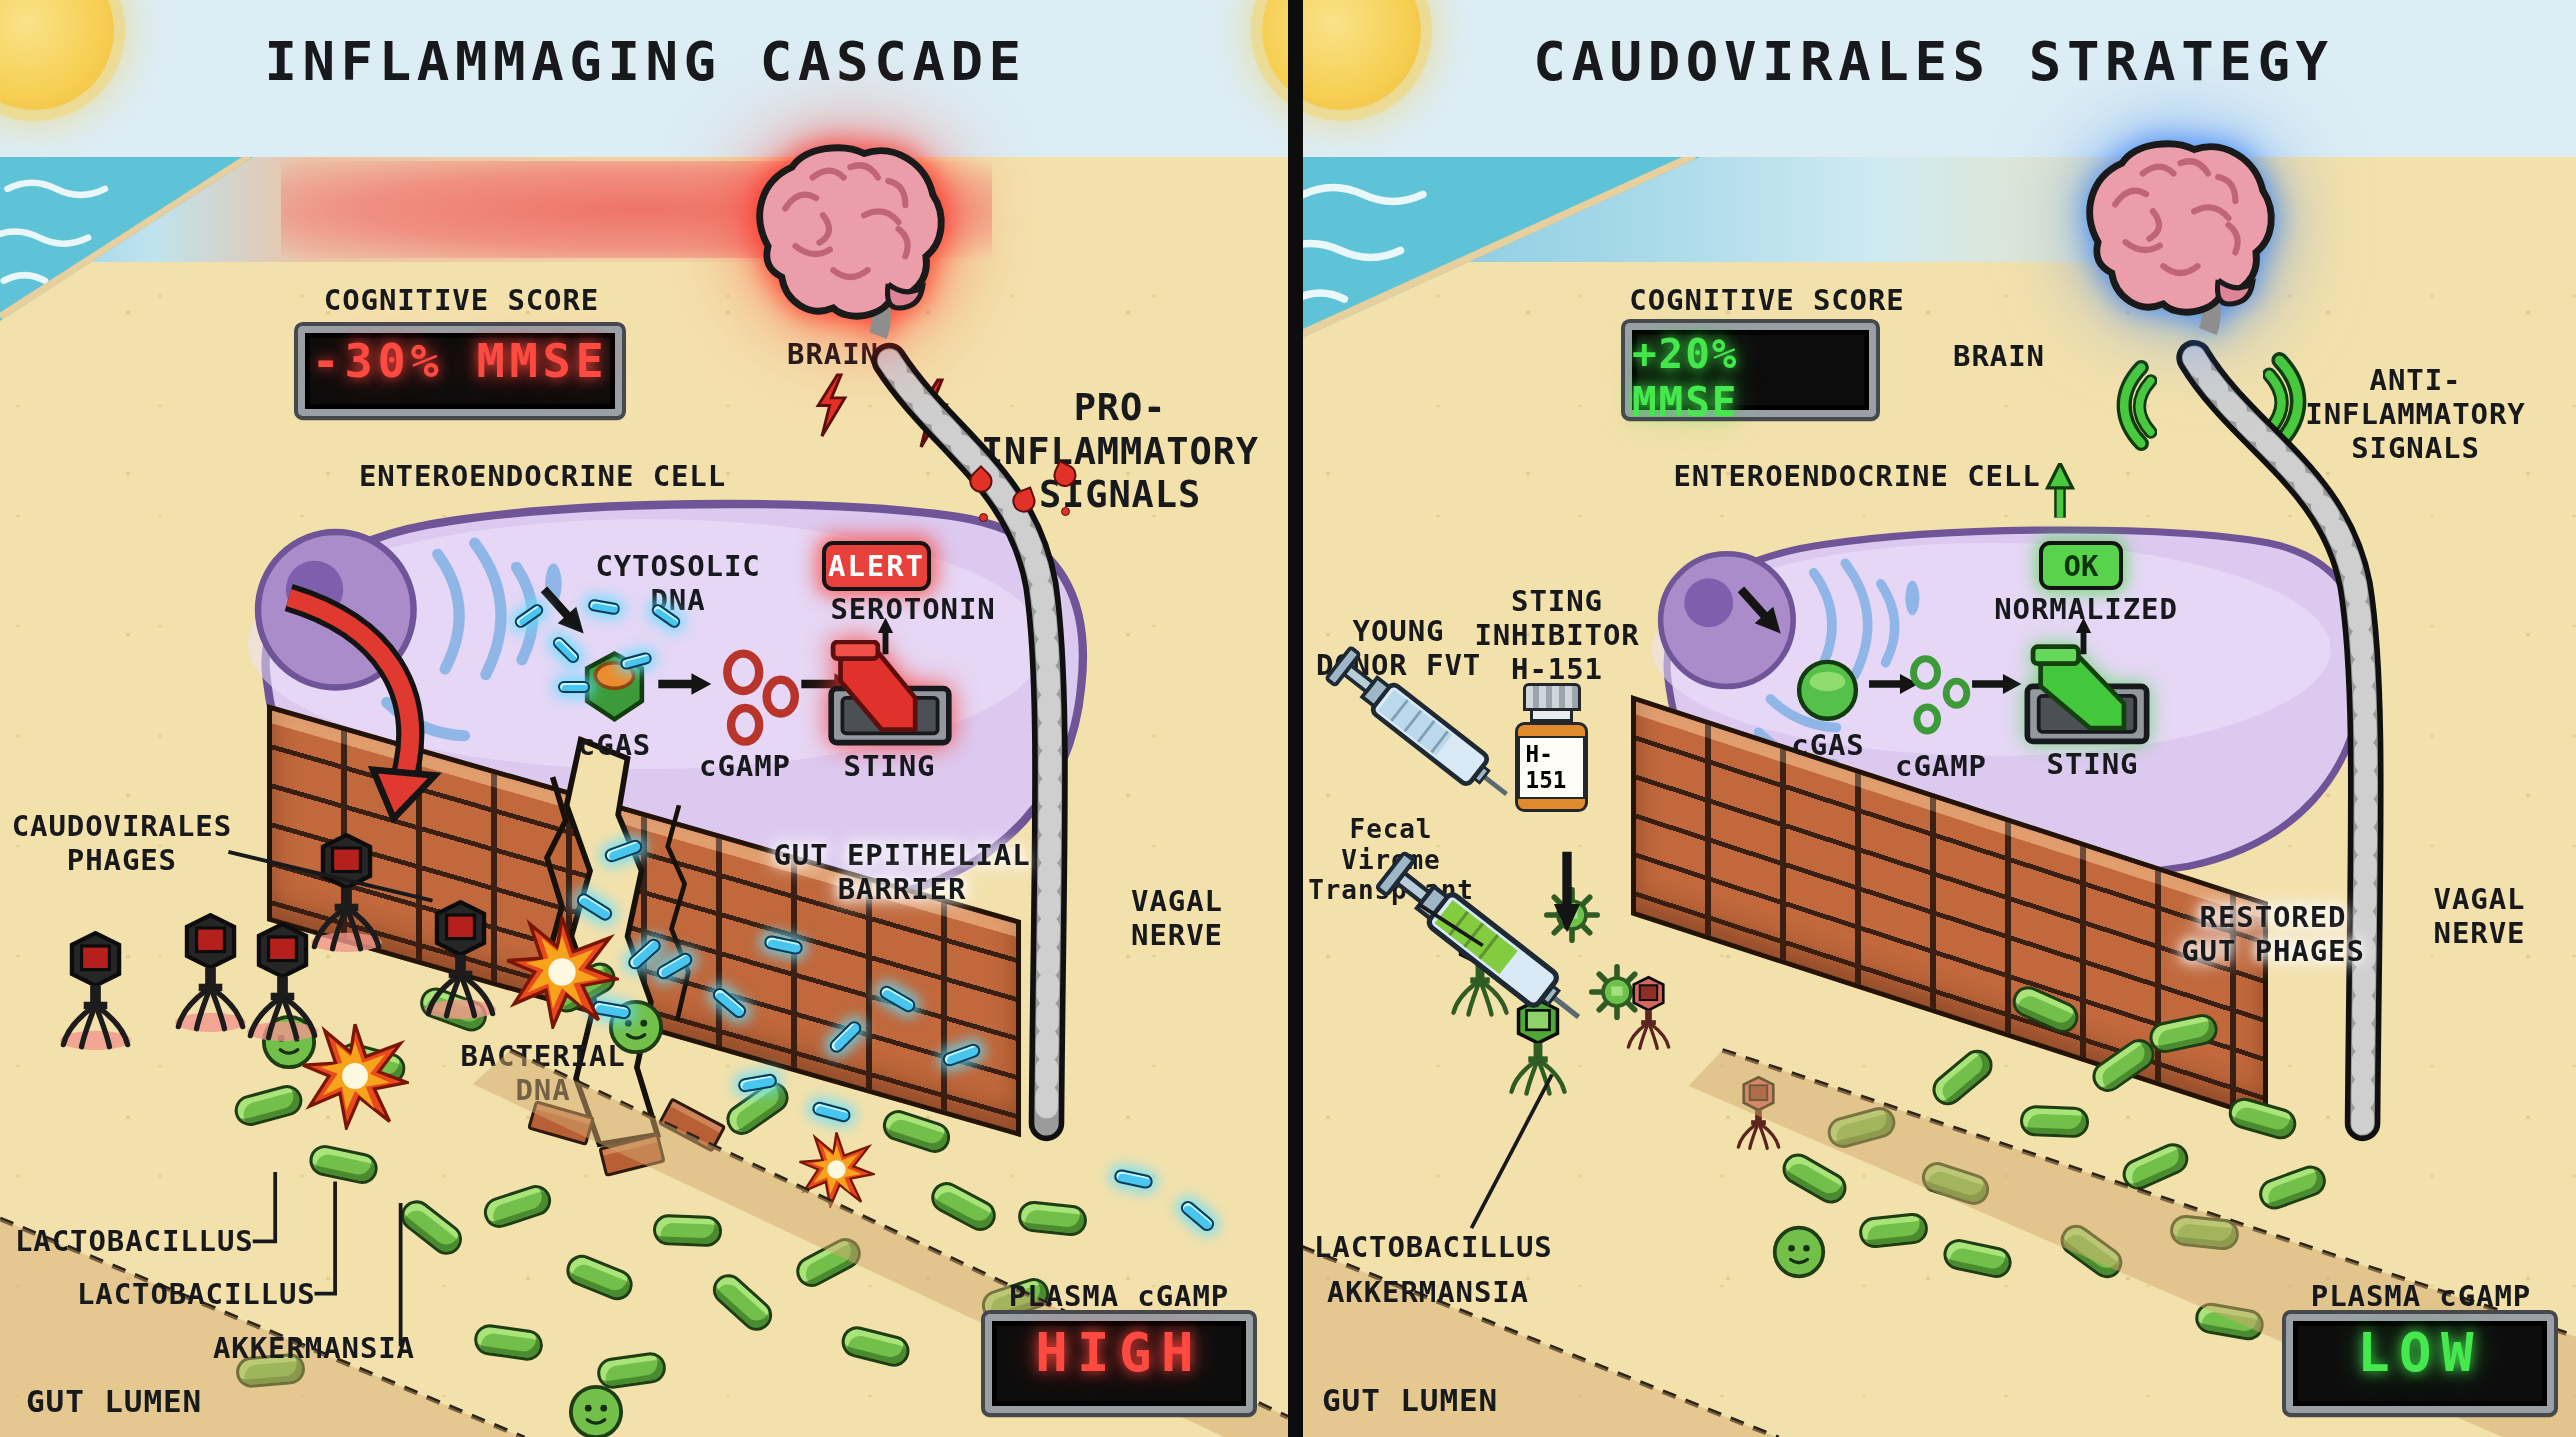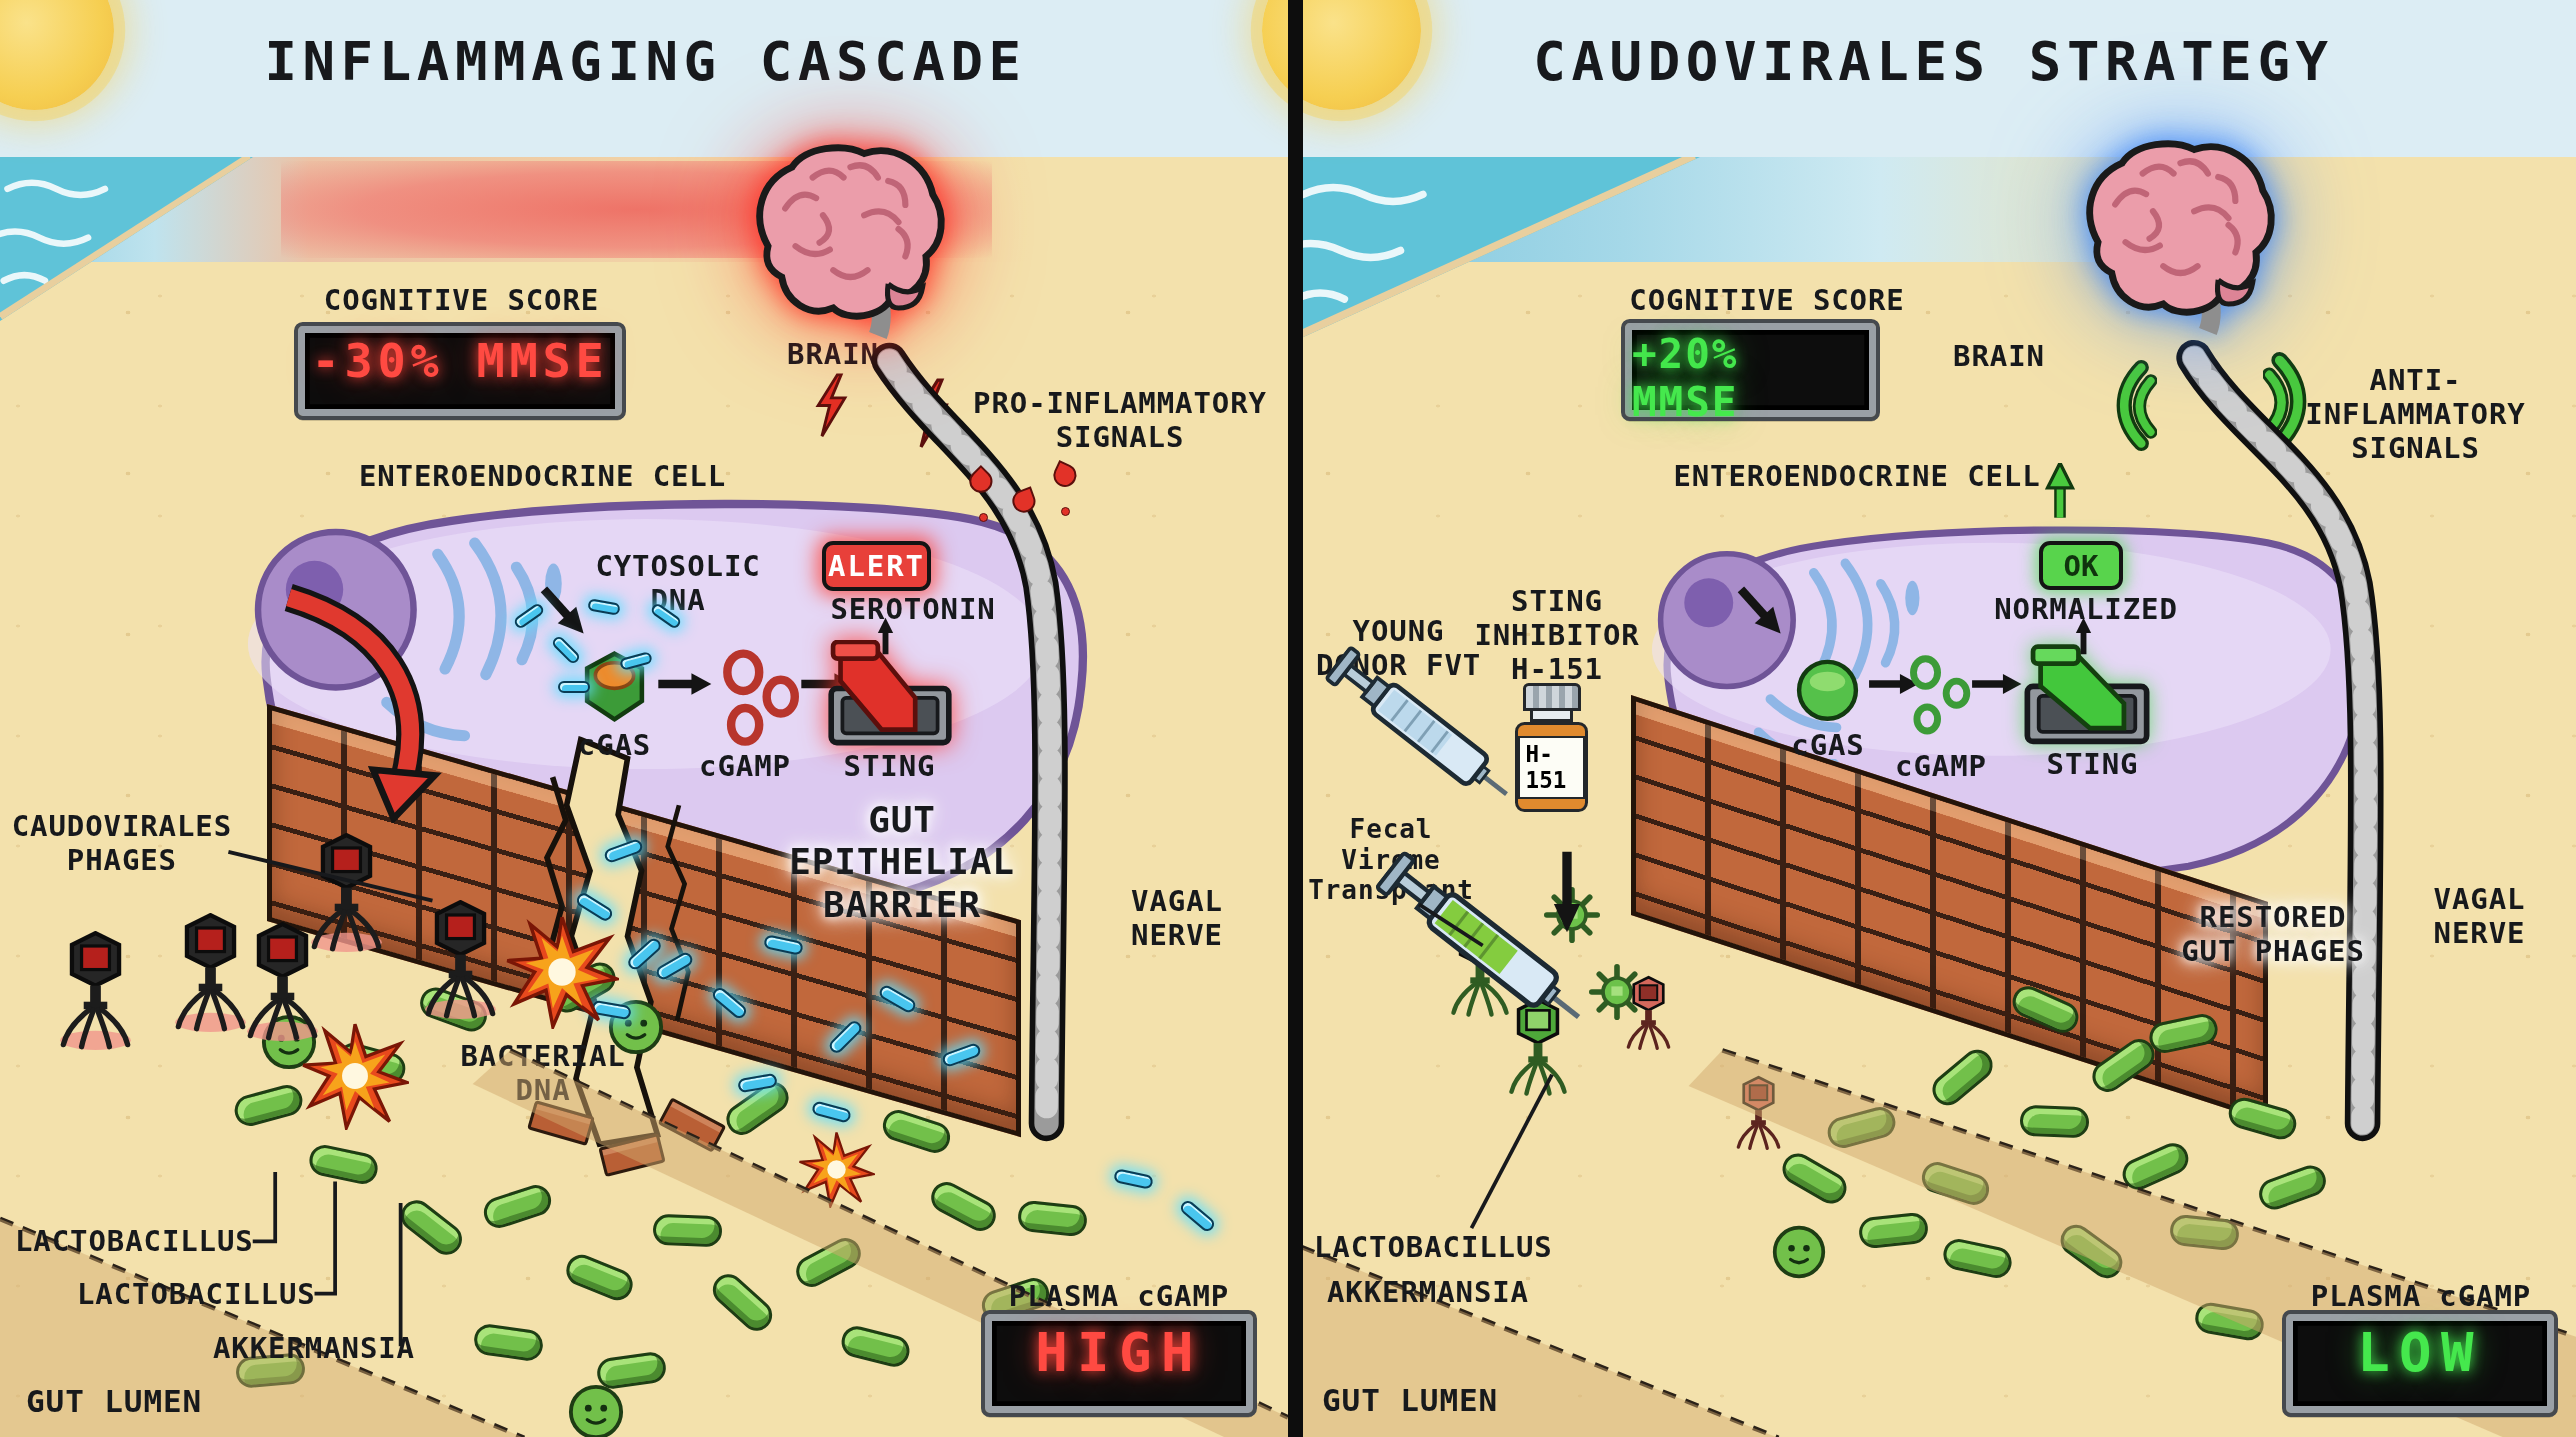--- a/index.html
+++ b/index.html
@@ -126,21 +126,21 @@
     <div class="abs" style="left:812px;top:373px;width:39px;height:67px">
       <svg width="39" height="67" viewBox="0 0 40 70">
           <polygon points="26,2 6,34 18,34 10,66 34,26 20,26 30,2" fill="#e32f24" stroke="#5c0f0c" stroke-width="3"></polygon>
         </svg>
       </div>
     <div class="abs" style="left:910px;top:378px;width:43px;height:73px">
       <svg width="43" height="73" viewBox="0 0 40 70">
           <polygon points="26,2 6,34 18,34 10,66 34,26 20,26 30,2" fill="#e32f24" stroke="#5c0f0c" stroke-width="3"></polygon>
         </svg>
       </div>
-    <div class="label" style="left:957px;top:386px;width:326px;font-size:29px">PRO-INFLAMMATORY
+    <div class="label" style="left:957px;top:386px;width:326px;font-size:37px">PRO-INFLAMMATORY
 SIGNALS</div>
 
     <div class="abs" style="left:150px;top:482px;width:955px;height:463px;z-index:4">
       <svg width="955" height="463" viewBox="0 0 1020 500">
         <path d="M120,210 C110,120 190,60 320,42 C480,18 760,18 880,40 C980,60 1010,130 1000,220 C990,330 920,420 780,450 C560,485 360,470 250,420 C170,380 130,300 120,210 Z" fill="#dcc9f0" stroke="#6f5497" stroke-width="9"></path>
         <ellipse cx="530" cy="175" rx="430" ry="135" fill="#ece1fa" opacity=".55"></ellipse>
         <path d="M135,255 C165,365 255,435 420,458 C330,468 255,450 205,408 C160,370 140,310 135,255 Z" fill="#b99bdb" opacity=".8"></path>
         <circle cx="195" cy="138" r="84" fill="#a98cc9" stroke="#6f5497" stroke-width="7"></circle>
         <circle cx="172" cy="116" r="31" fill="#7e5fae"></circle>
         <g fill="none" stroke="#8fb6e6" stroke-width="12" stroke-linecap="round">
@@ -226,21 +226,21 @@
     </svg>
     <div class="label" style="left:1116px;top:884px;width:122px;font-size:29px;z-index:12">VAGAL
 NERVE</div>
 
     <div class="wall" style="left:267px;top:704px;width:754px;height:217px;transform:skewY(16deg);transform-origin:top left"></div>
     <svg class="abs" style="left:487px;top:721px;z-index:7" width="281" height="440" viewBox="0 0 300 470">
       <polygon points="100,20 150,40 140,100 165,160 150,230 175,300 160,370 182,442 120,452 95,382 115,300 90,230 110,160 85,90" fill="#f3e1ac" stroke="#17110b" stroke-width="6"></polygon>
       <path d="M70,60 l14,46 l-20,40 l16,52 l-12,44 l16,50" stroke="#17110b" stroke-width="6" fill="none"></path>
       <path d="M205,90 l-12,44 l18,40 l-14,48 l18,46 l-12,52" stroke="#17110b" stroke-width="5" fill="none"></path>
     </svg>
-    <div class="label glowtext" style="left:773px;top:799px;width:258px;font-size:36px;z-index:12">GUT EPITHELIAL
+    <div class="label glowtext" style="left:773px;top:838px;width:258px;font-size:29px;z-index:12">GUT EPITHELIAL
 BARRIER</div>
 
     <div class="abs" style="left:270px;top:578px;width:206px;height:245px;z-index:8">
       <svg width="206" height="245" viewBox="0 0 220 260">
         <path d="M20,20 C120,50 170,120 142,218" fill="none" stroke="#141414" stroke-width="30"></path>
         <path d="M20,20 C120,50 170,120 142,218" fill="none" stroke="#e0392f" stroke-width="19"></path>
         <polygon points="110,204 176,210 132,256" fill="#e0392f" stroke="#141414" stroke-width="7"></polygon>
       </svg>
       </div>
 

